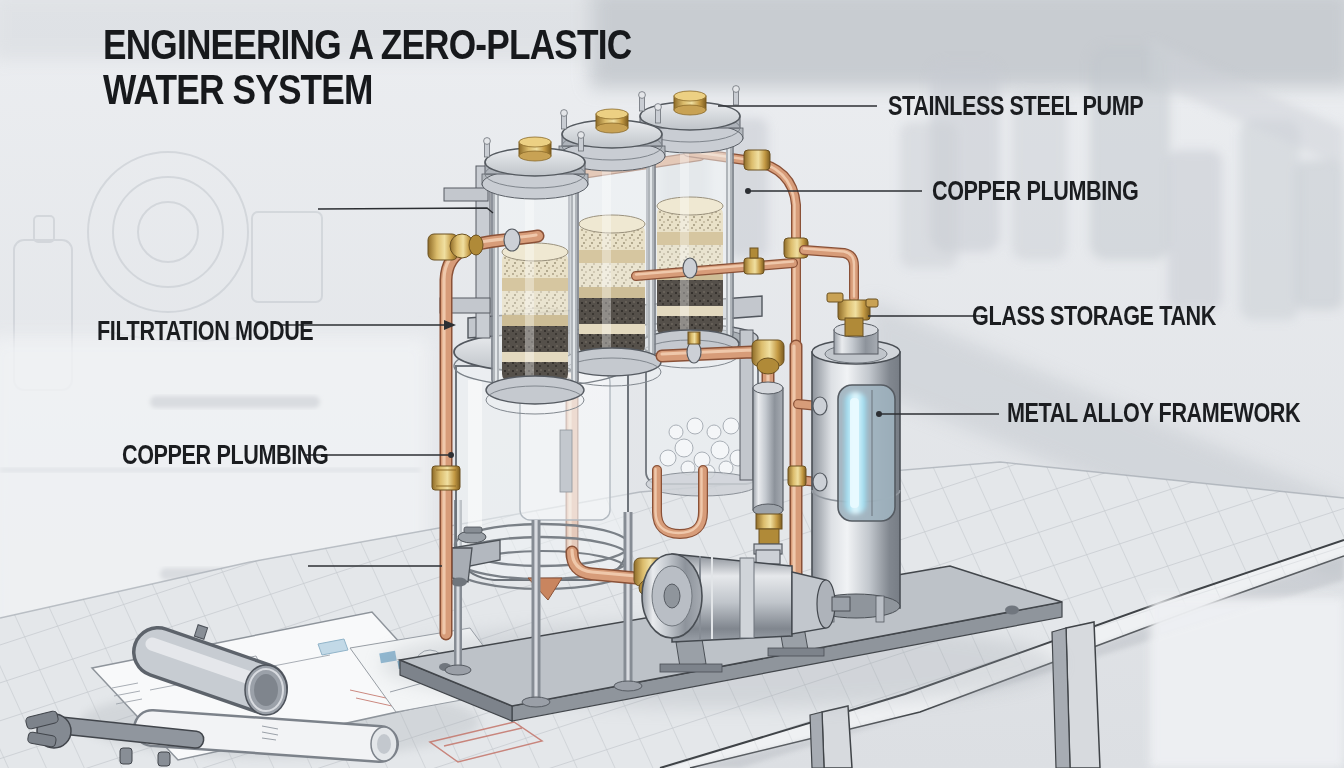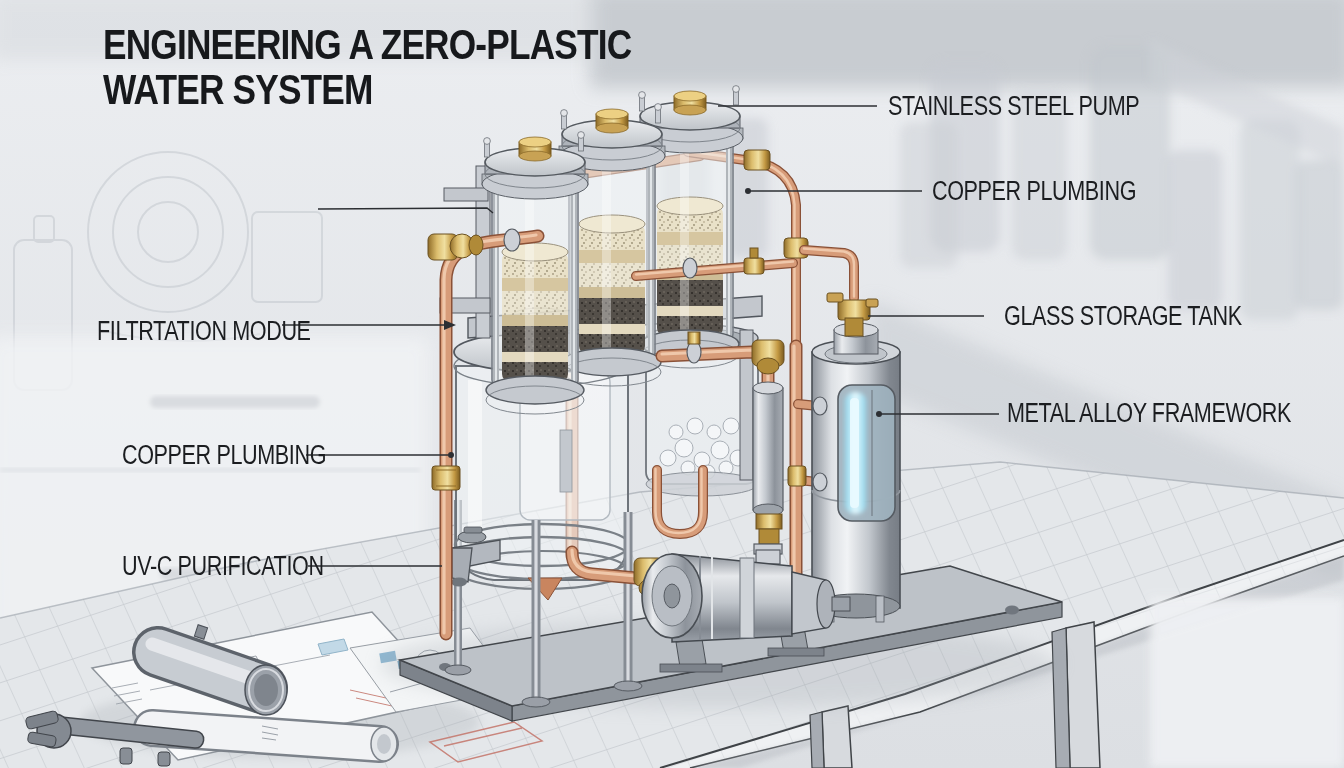--- a/index.html
+++ b/index.html
@@ -2,21 +2,21 @@
 <html><head>
 <meta charset="utf-8">
 <style>
   html,body{margin:0;padding:0;background:#cfd3d8;}
   .canvas{position:relative;width:1344px;height:768px;overflow:hidden;
           background:#e7e9ec;font-family:"Liberation Sans",sans-serif;}
   .scene{position:absolute;left:0;top:0;width:1344px;height:768px;}
   .title{position:absolute;left:55px;top:22px;color:#17191c;font-weight:bold;
          font-size:42px;line-height:45px;white-space:nowrap;margin-left:48px;}
   .title .cond{display:block;transform:scaleX(.84);transform-origin:0 0;letter-spacing:-1px;}
-  .lbl{position:absolute;color:#1b1d20;font-weight:normal;font-size:27px;line-height:29px;white-space:nowrap;}
+  .lbl{position:absolute;color:#1b1d20;font-weight:bold;font-size:27px;line-height:29px;white-space:nowrap;}
   .lbl .cond{display:inline-block;transform:scaleX(.8);transform-origin:0 50%;letter-spacing:-.5px;}
 </style>
 </head>
 <body>
 
 <div class="canvas">
 
 <svg class="scene" viewBox="0 0 1344 768">
   <defs>
     <linearGradient id="gWall" x1="0" y1="0" x2="0" y2="1">
@@ -466,29 +466,26 @@
   <span class="cond">ENGINEERING A ZERO-PLASTIC</span>
   <span class="cond">WATER SYSTEM</span>
 </div>
 
 <div class="lbl" style="left:97px;top:317px">
   <span class="cond">FILTRTATION MODUE</span>
 </div>
 <div class="lbl" style="left:122px;top:441px">
   <span class="cond">COPPER PLUMBING</span>
 </div>
-<div class="lbl" style="left:122px;top:552px">
-  <span class="cond">UV-C PURIFICATION</span>
-</div>
 <div class="lbl" style="left:888px;top:92px">
   <span class="cond">STAINLESS STEEL PUMP</span>
 </div>
 <div class="lbl" style="left:932px;top:177px">
   <span class="cond">COPPER PLUMBING</span>
 </div>
-<div class="lbl" style="left:1004px;top:302px">
+<div class="lbl" style="left:972px;top:302px">
   <span class="cond">GLASS STORAGE TANK</span>
 </div>
 <div class="lbl" style="left:1007px;top:399px">
   <span class="cond">METAL ALLOY FRAMEWORK</span>
 </div>
 
 </div>
 
 </body></html>

